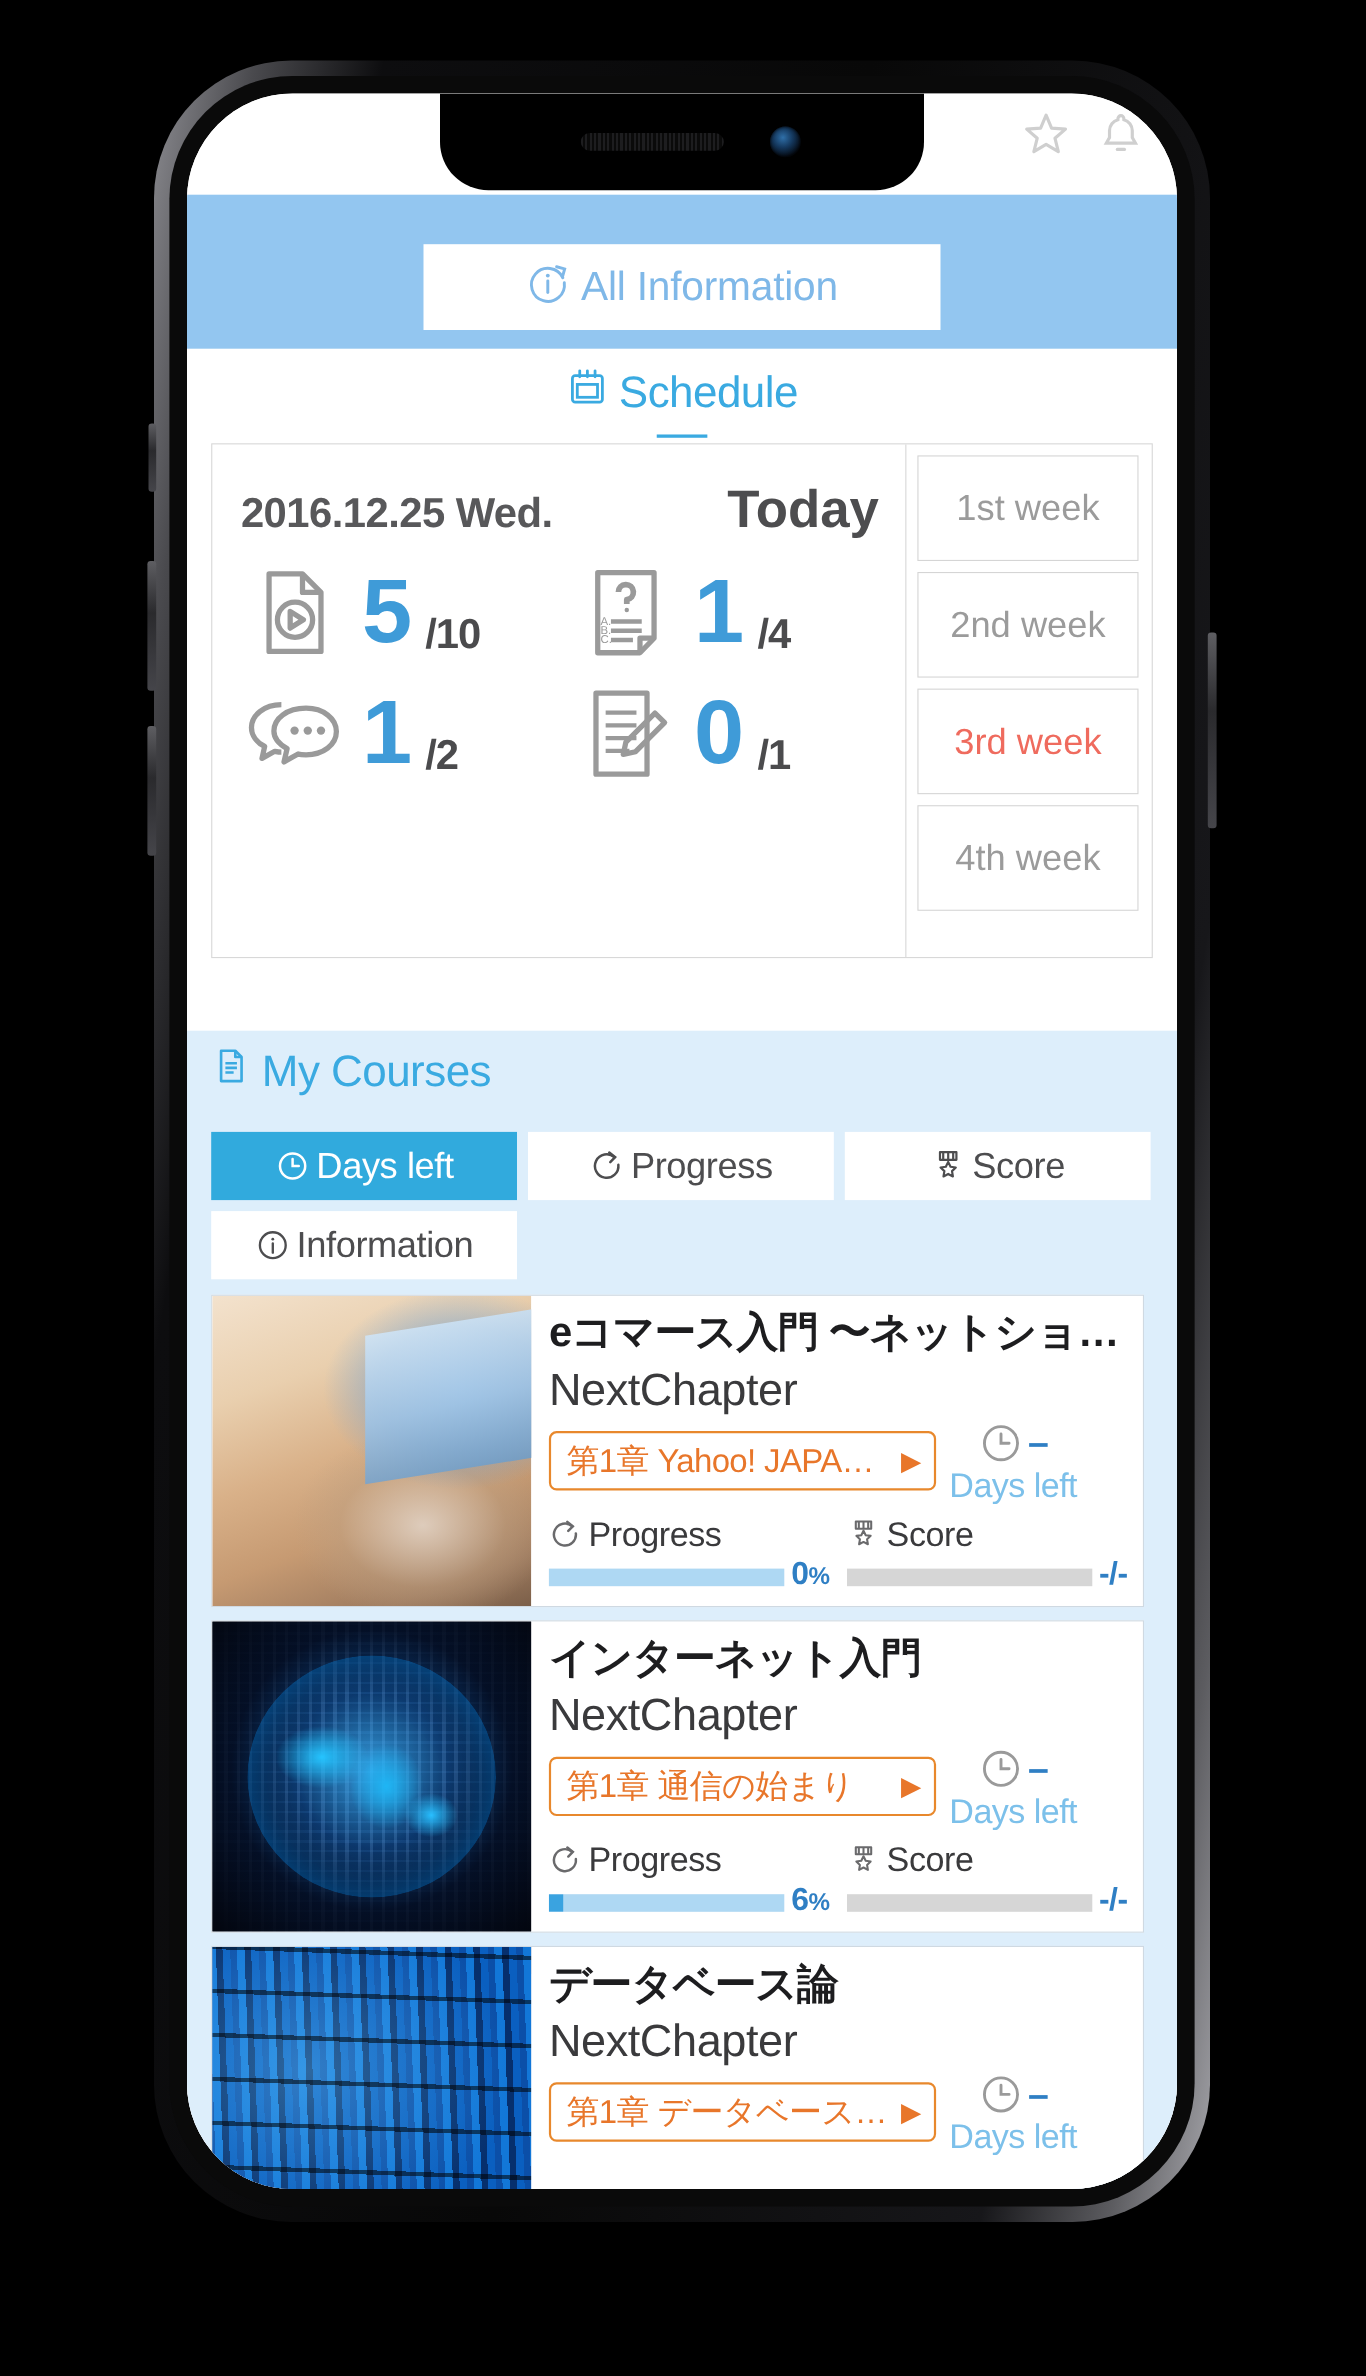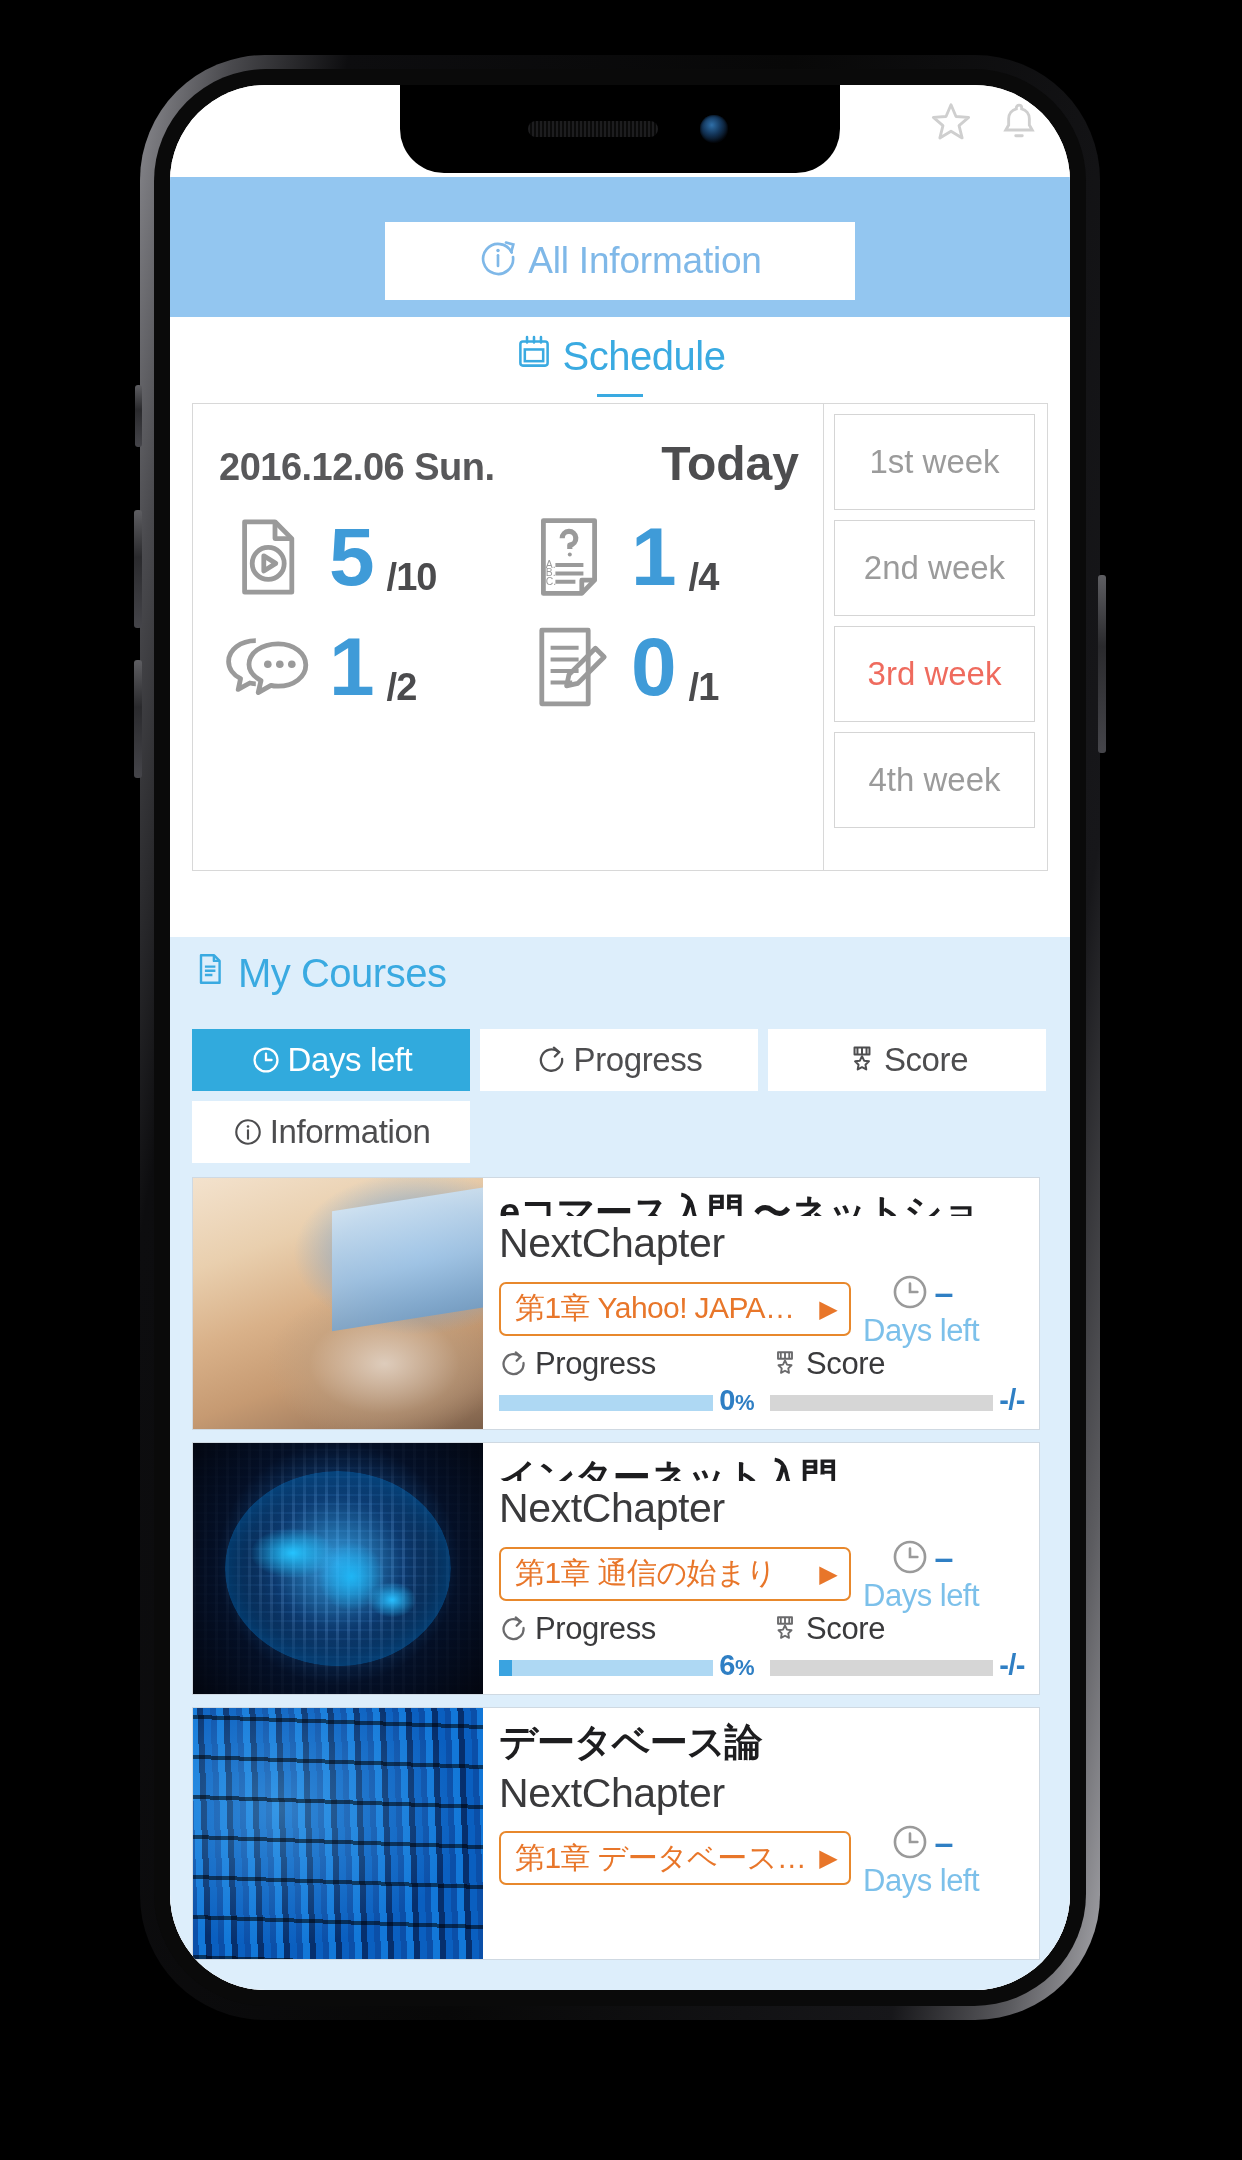--- a/index.html
+++ b/index.html
@@ -286,21 +286,21 @@
 
   
   #course-list {
     position: relative;
     padding-right: 8px;
   }
   .course-card {
     background: #ffffff;
     border: 1px solid #cfd9e2;
     display: flex;
-    height: 253px;
+    height: 284px;
     margin-bottom: 12px;
     overflow: hidden;
   }
   .course-thumb { width: 290px; flex: none; position: relative; overflow: hidden; }
   .thumb-laptop {
     width: 100%; height: 100%;
     background:
       radial-gradient(ellipse 60% 45% at 78% 30%, rgba(168,206,240,.95) 0%, rgba(120,165,210,.5) 45%, rgba(0,0,0,0) 72%),
       radial-gradient(ellipse 52% 40% at 66% 74%, rgba(225,210,196,.9) 0%, rgba(190,160,130,.45) 50%, rgba(0,0,0,0) 78%),
       linear-gradient(160deg,#f3e2cd 0%,#e9cfae 26%,#d9b189 48%,#c69a72 68%,#9d7a5e 88%,#7b5f49 100%);
@@ -518,21 +518,21 @@
               </svg>
             </span>
             <span>Schedule</span>
           </div>
           <div id="schedule-collapse">—</div>
         </div>
 
         <div id="schedule-card">
           <div id="schedule-left">
             <div id="schedule-date-row">
-              <div id="schedule-date">2016.12.06 Sun.</div>
+              <div id="schedule-date">2016.12.25 Wed.</div>
               <div id="schedule-today">Today</div>
             </div>
 
             <div id="counters">
 
               <div class="counter">
                 <span class="counter-icon">
                   <svg viewBox="0 0 24 24" fill="none" stroke="#9a9a9a" stroke-width="1.2" stroke-linejoin="round">
                     <path d="M6.4 3.2h7.6l4.2 4.2v13.4H6.4z"></path>
                     <path d="M14 3.2v4.2h4.2"></path>

